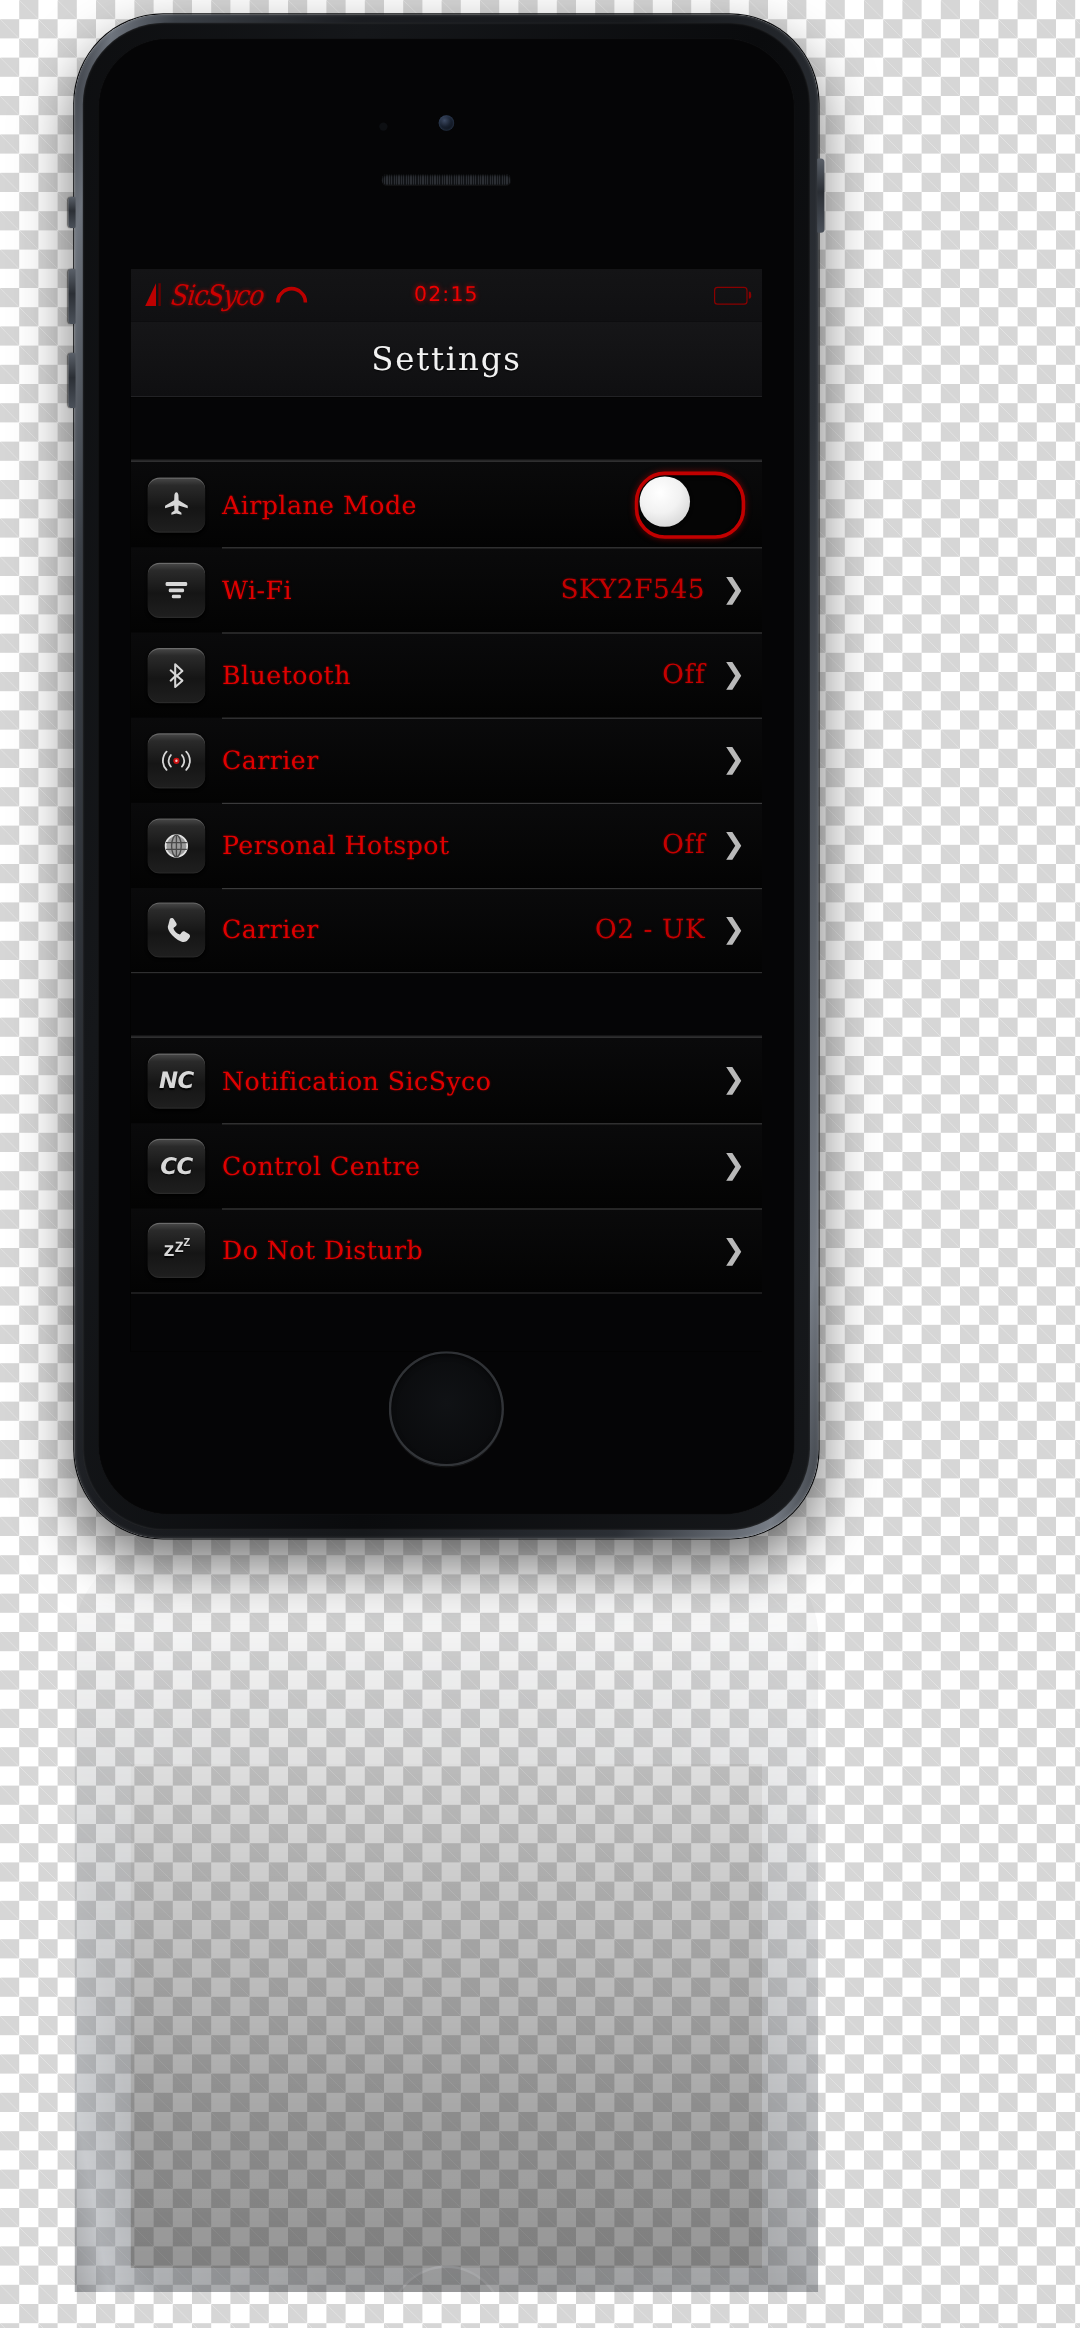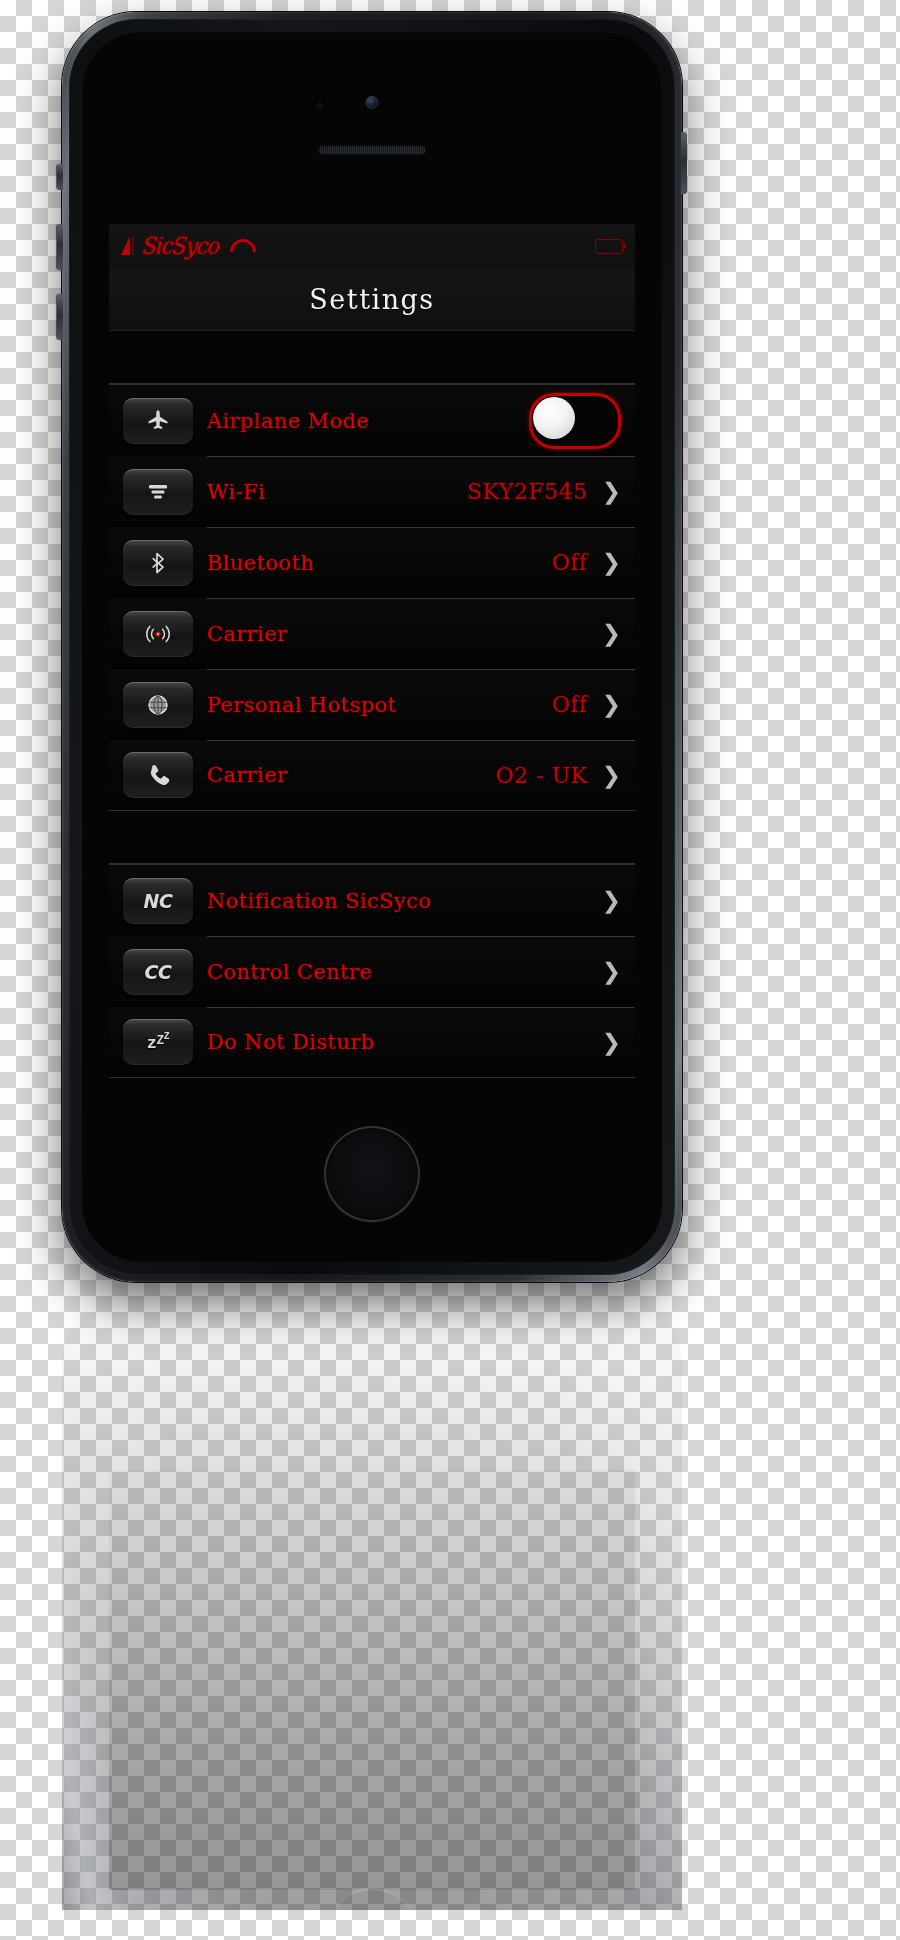--- a/index.html
+++ b/index.html
@@ -283,21 +283,21 @@
     margin-left: 14px;
     padding-right: 14px;
     position: relative;
     box-sizing: border-box;
   }
   .row-last {
     border-bottom: 1px solid #2f2f30;
   }
 
   .icon-tile {
-    width: 70px; height: 46px;
+    width: 48px; height: 46px;
     border-radius: 10px;
     background: linear-gradient(180deg, #4a4a4a 0%, #2a2a2a 14%, #151515 55%, #1f1f1f 100%);
     box-shadow:
       inset 0 1px 0 rgba(255,255,255,0.20),
       inset 0 -1px 0 rgba(255,255,255,0.05),
       0 1px 2px rgba(0,0,0,0.9);
     display: flex;
     align-items: center;
     justify-content: center;
     flex: none;
@@ -443,20 +443,23 @@
 
           <div id="status-bar">
             <div id="sb-left">
               <span class="sig-bars">
                 <i></i>
                   <i class="second"></i>
               </span>
               <span id="carrier-name">SicSyco</span>
               <span id="wifi-icon"></span>
             </div>
+            <div id="sb-center">
+              <span id="status-time">02:15</span>
+            </div>
             <div id="sb-right">
               <span id="battery-icon"></span>
             </div>
           </div>
 
           <div id="nav-bar">
             <span id="page-title">Settings</span>
           </div>
 
           <div id="table-view">

